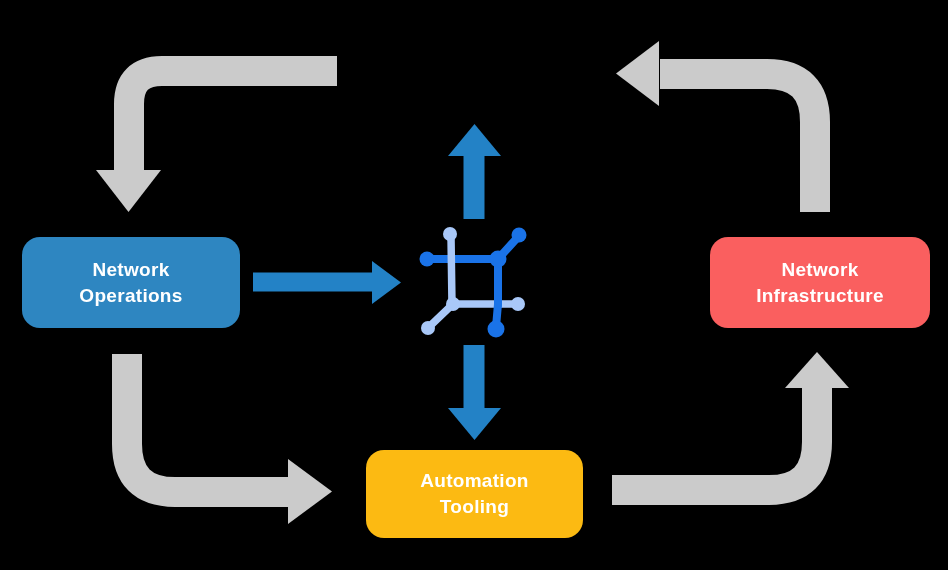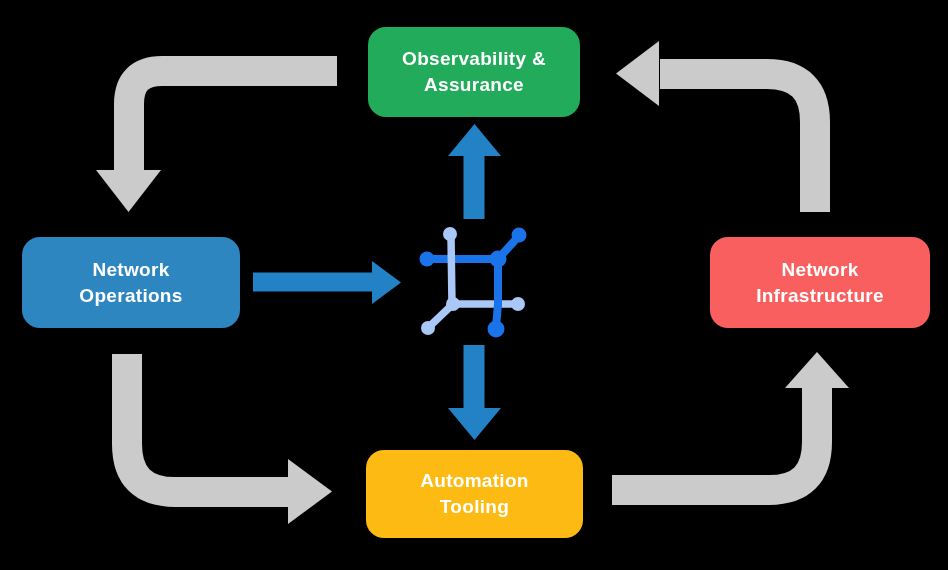--- a/index.html
+++ b/index.html
@@ -86,24 +86,20 @@
 
       <path class="ic-dark" d="M 498 259 V 305"></path>
       <path class="ic-dark" d="M 498 259 L 518 237"></path>
       <circle class="ic-dark-fill" cx="519" cy="235" r="7.5"></circle>
       <circle class="ic-dark-fill" cx="498" cy="259" r="8.5"></circle>
       <path class="ic-dark" d="M 498 304 L 496 327"></path>
       <circle class="ic-dark-fill" cx="496" cy="329" r="8.5"></circle>
     </g>
   </svg>
 
-  <div class="node node-observability" style="background: rgb(34, 171, 91);">
-    <span>Observability &amp;
-Assurance</span>
-  </div>
 
   <div class="node node-operations" style="background: rgb(46, 134, 193);">
     <span>Network
 Operations</span>
   </div>
 
   <div class="node node-infrastructure" style="background: rgb(250, 95, 95);">
     <span>Network
 Infrastructure</span>
   </div>

